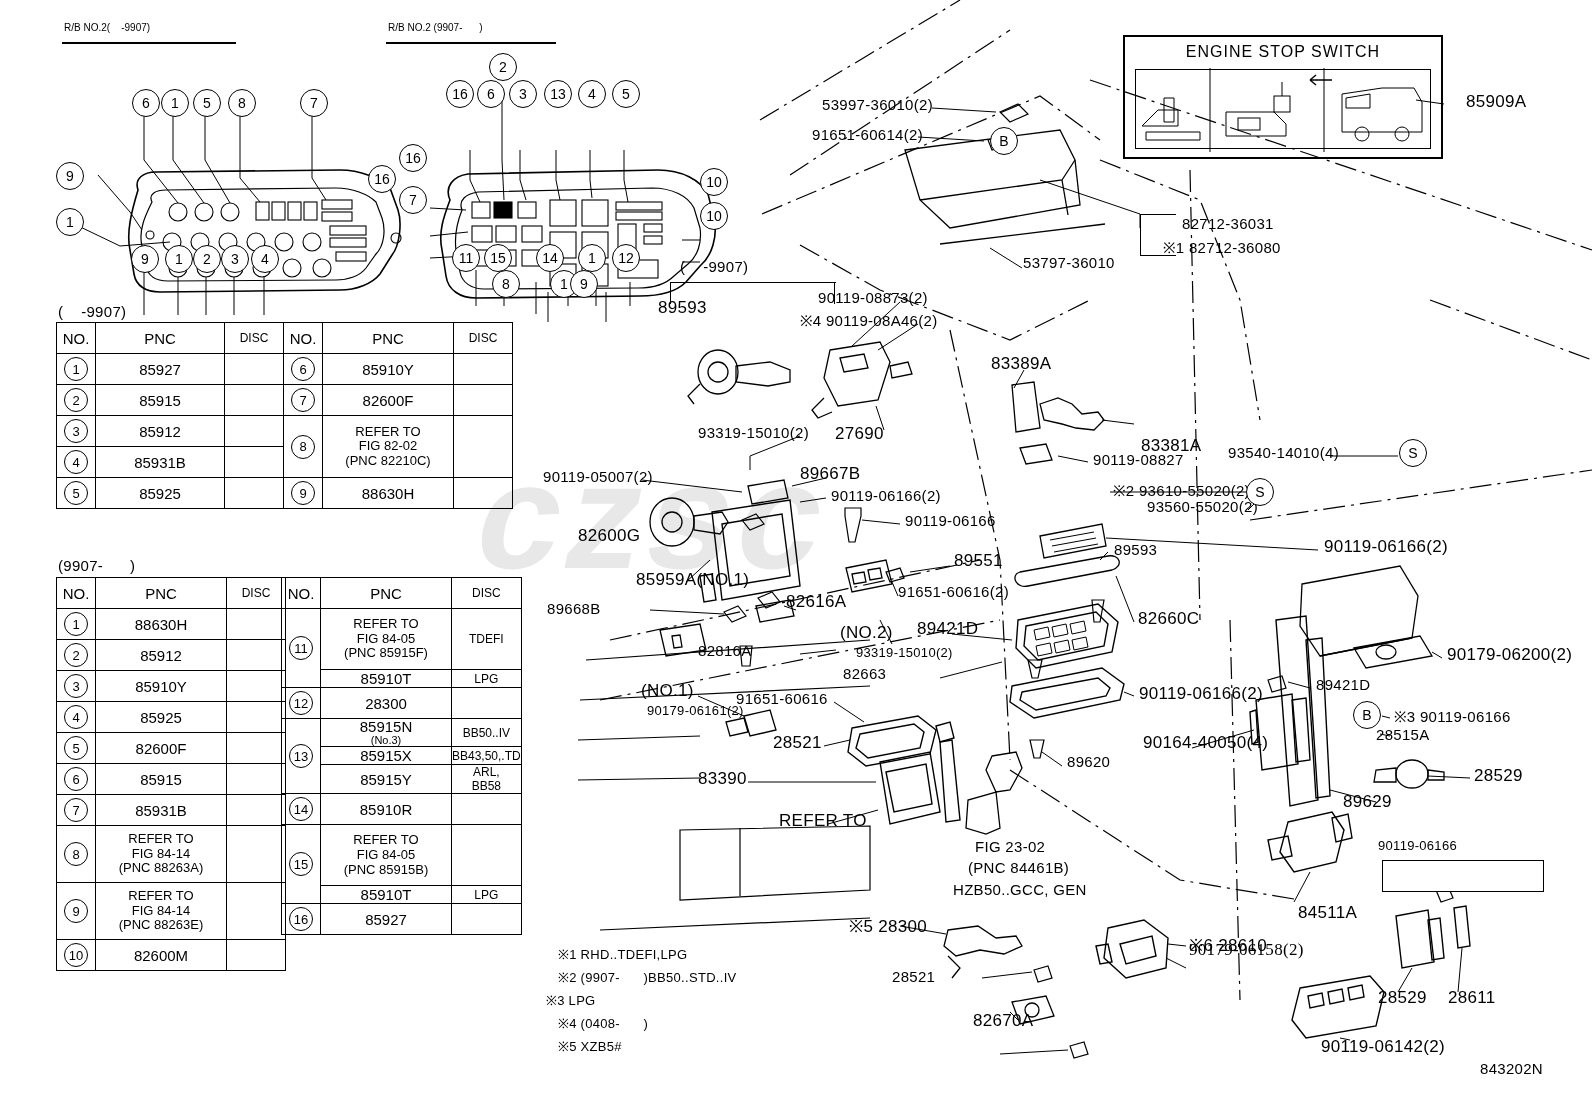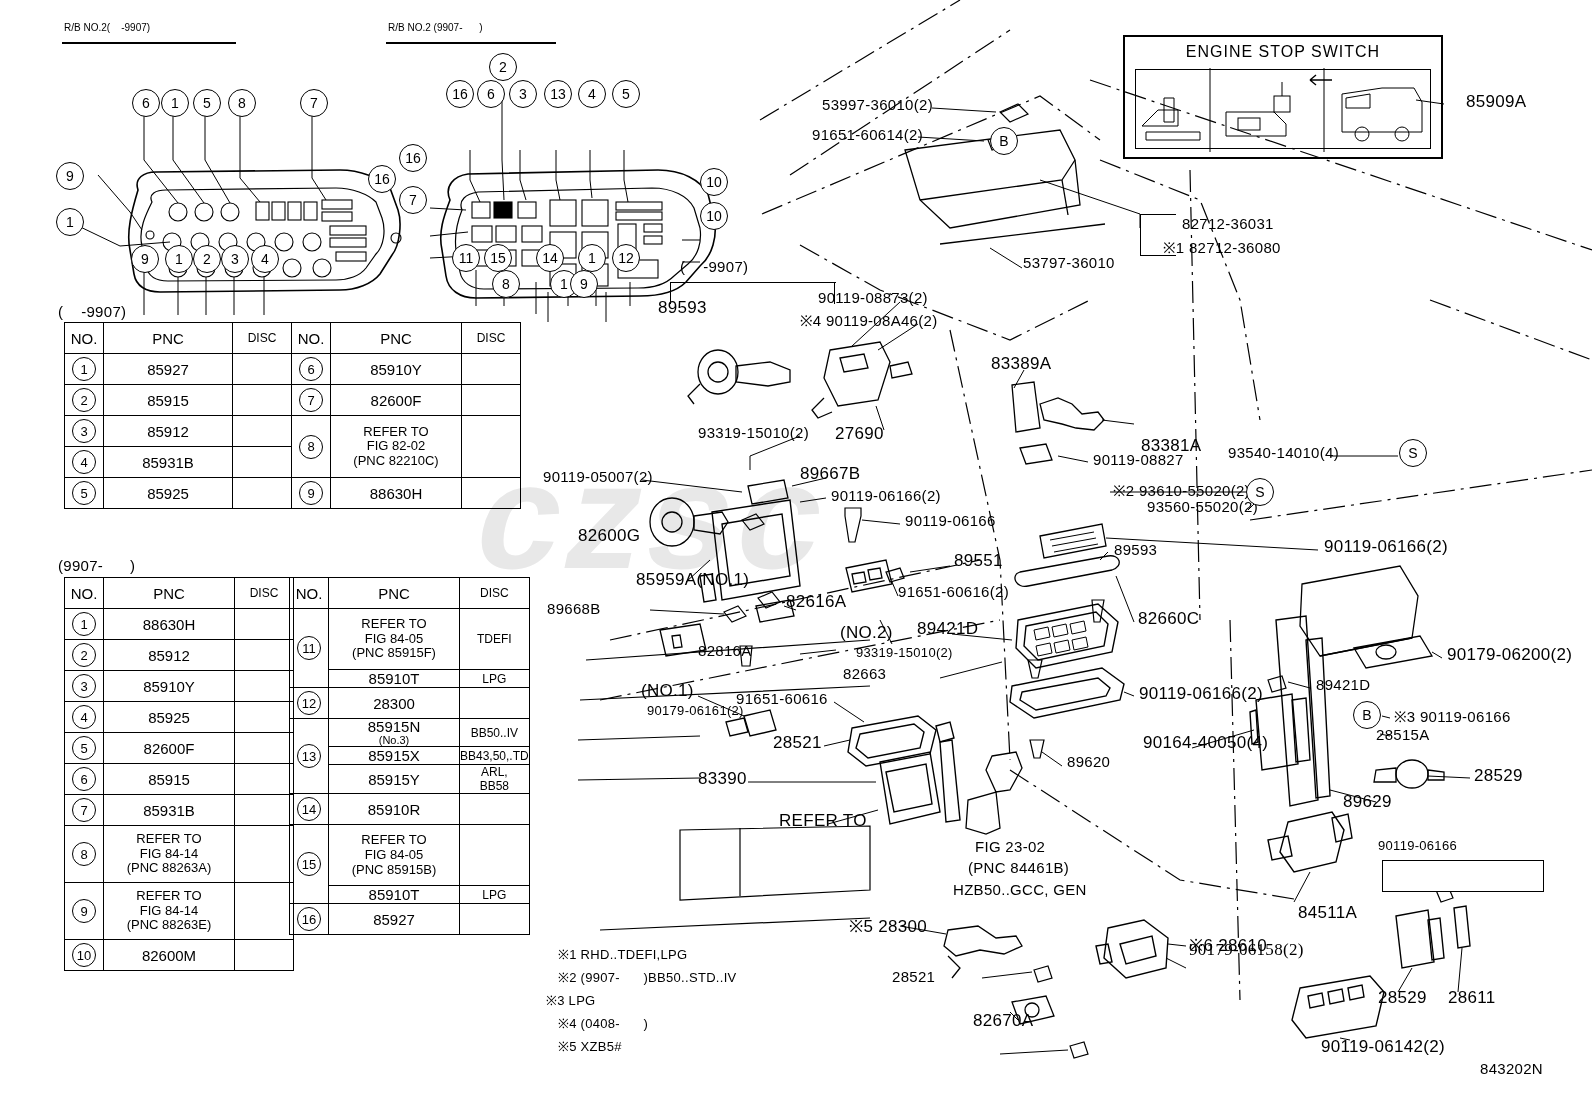--- a/index.html
+++ b/index.html
@@ -3,21 +3,21 @@
 <meta charset="utf-8">
 <style>
   html,body{margin:0;padding:0;background:#ffffff;}
   body{width:1592px;height:1099px;position:relative;overflow:hidden;
        font-family:"Liberation Sans",sans-serif;color:#000;}
   .lbl{position:absolute;white-space:pre;font-size:15px;letter-spacing:.3px;}
   .lbl.sm{font-size:13px;}
   .lbl.big{font-size:17px;}
   .hdr{position:absolute;font-size:10px;white-space:pre;}
   .rule{position:absolute;background:#000;}
-  table.pt{position:absolute;border-collapse:collapse;font-size:15px;margin-left:8px;}
+  table.pt{position:absolute;border-collapse:collapse;font-size:15px;}
   table.pt td{border:1px solid #000;padding:0;text-align:center;vertical-align:middle;
               font-family:"Liberation Sans",sans-serif;}
   table.pt td.num{width:38px;height:30px;}
   table.pt td.pnc{width:128px;}
   table.pt td.disc{width:58px;font-size:12px;}
   table.pt td.multi{font-size:13px;line-height:1.12;padding:2px 1px;}
   .circ{display:inline-flex;align-items:center;justify-content:center;
         width:22px;height:22px;border:1.3px solid #000;border-radius:50%;
         font-size:13px;line-height:1;}
   .cmark{position:absolute;width:26px;height:26px;border:1.4px solid #000;border-radius:50%;

